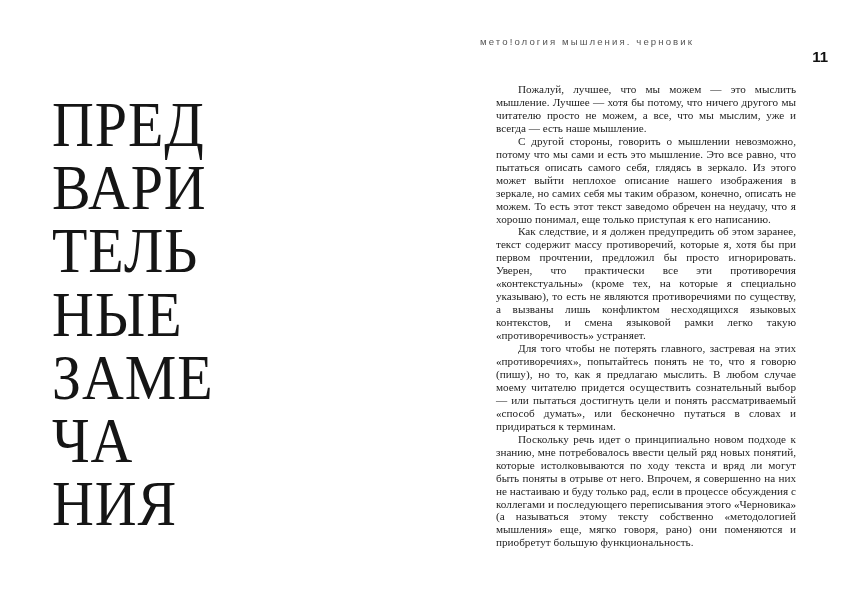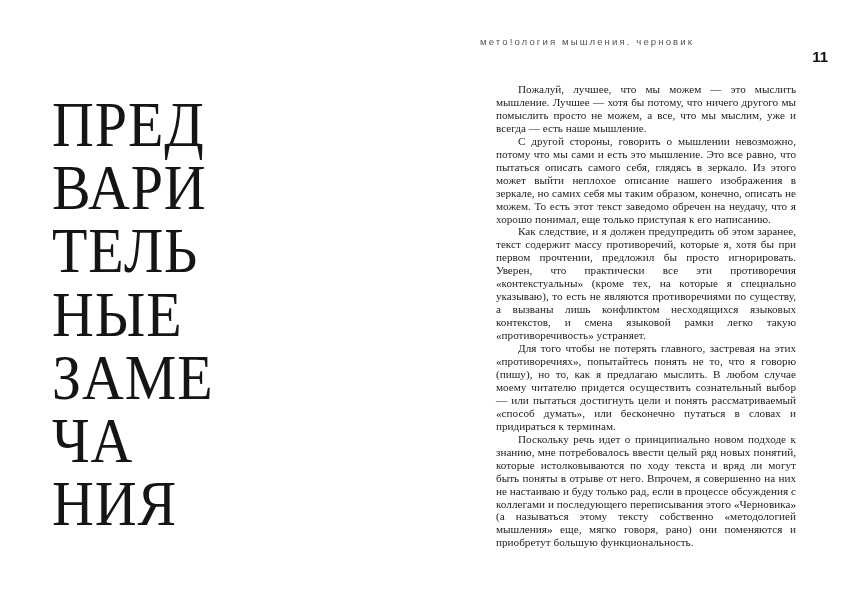--- a/index.html
+++ b/index.html
@@ -55,19 +55,19 @@
       <li>НИЯ</li>
     </ul>
   </div>
 
   <div class="page-right"></div>
 
   <div class="running-head">мето!ология мышления. черновик</div>
   <div class="folio">11</div>
 
   <div class="body-text" lang="ru">
-    <p>Пожалуй, лучшее, что мы можем — это мыслить мышление. Лучшее — хотя бы потому, что ничего другого мы помыслить просто не можем, а все, что мы мыслим, уже и всегда — есть наше мышление.</p>
+    <p>Пожалуй, лучшее, что мы можем — это мыслить мышление. Лучшее — хотя бы потому, что ничего другого мы читателю просто не можем, а все, что мы мыслим, уже и всегда — есть наше мышление.</p>
     <p>С другой стороны, говорить о мышлении невозможно, потому что мы сами и есть это мышление. Это все равно, что пытаться описать самого себя, глядясь в зеркало. Из этого может выйти неплохое описание нашего изображения в зеркале, но самих себя мы таким образом, конечно, описать не можем. То есть этот текст заведомо обречен на неудачу, что я хорошо понимал, еще только приступая к его написанию.</p>
     <p>Как следствие, и я должен предупредить об этом заранее, текст содержит массу противоречий, которые я, хотя бы при первом прочтении, предложил бы просто игнорировать. Уверен, что практически все эти противоречия «контекстуальны» (кроме тех, на которые я специально указываю), то есть не являются противоречиями по существу, а вызваны лишь конфликтом несходящихся языковых контекстов, и смена языковой рамки легко такую «противоречивость» устраняет.</p>
     <p>Для того чтобы не потерять главного, застревая на этих «противоречиях», попытайтесь понять не то, что я говорю (пишу), но то, как я предлагаю мыслить. В любом случае моему читателю придется осуществить сознательный выбор — или пытаться достигнуть цели и понять рассматриваемый «способ думать», или бесконечно путаться в словах и придираться к терминам.</p>
     <p>Поскольку речь идет о принципиально новом подходе к знанию, мне потребовалось ввести целый ряд новых понятий, которые истолковываются по ходу текста и вряд ли могут быть поняты в отрыве от него. Впрочем, я совершенно на них не настаиваю и буду только рад, если в процессе обсуждения с коллегами и последующего переписывания этого «Черновика» (а называться этому тексту собственно «методологией мышления» еще, мягко говоря, рано) они поменяются и приобретут большую функциональность.</p>
   </div>
 </div>
 
 </body></html>

